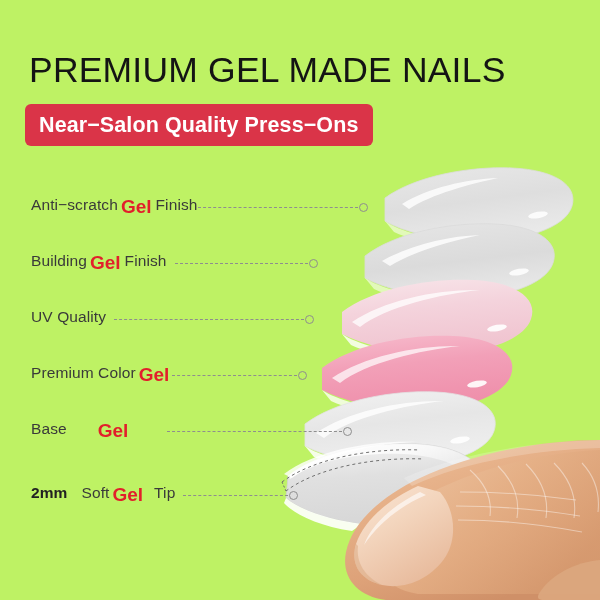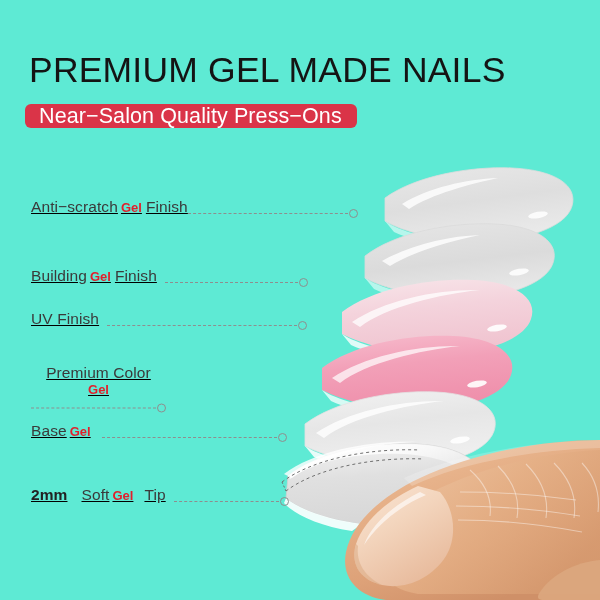--- a/index.html
+++ b/index.html
@@ -6,76 +6,74 @@
   html, body {
     margin: 0;
     padding: 0;
     background: #ffffff;
   }
   #poster {
     position: relative;
     width: 600px;
     height: 600px;
     overflow: hidden;
-    background: #5eead4;
+    background: #bef264;
     font-family: "Liberation Sans", sans-serif;
     -webkit-font-smoothing: antialiased;
   }
 
   
   .headline {
     position: absolute;
     left: 29px;
     top: 50px;
     font-size: 35.5px;
     letter-spacing: 0.2px;
     font-weight: 500;
     color: #141414;
     white-space: nowrap;
   }
   .subbadge {
     position: absolute;
     left: 25px;
     top: 104px;
-    height: 24px;
+    height: 42px;
     padding: 0 15px 0 14px;
     display: flex;
     align-items: center;
     background: #da3448;
     border-radius: 6px;
     color: #ffffff;
     font-size: 21.5px;
-    font-weight: 400;
+    font-weight: 700;
     letter-spacing: 0.1px;
     white-space: nowrap;
     box-sizing: border-box;
   }
 
   
   .callout {
     position: absolute;
     left: 31px;
     display: flex;
-    align-items: center;
     white-space: nowrap;
     height: 22px;
-    text-decoration: underline;
   }
   .callout .txt {
     font-size: 15.5px;
     color: #3a3a3a;
     font-weight: 400;
     letter-spacing: 0.1px;
   }
   .callout .txt.b {
     font-weight: 700;
     color: #222222;
   }
   .callout .txt.gel {
-    font-size: 13px;
+    font-size: 19px;
     font-weight: 700;
     color: #e21f2b;
     padding: 0 3px;
     letter-spacing: 0px;
   }
   .leader {
     position: absolute;
     height: 10px;
     top: 50%;
     transform: translateY(-50%);
@@ -263,45 +261,45 @@
   <div id="callout-host">
       <div class="callout" style="top: 196px;">
         <span class="txt">Anti−scratch</span>
         <span class="txt gel">Gel</span>
         <span class="txt" style="margin-left: 1px;">Finish</span>
         <span class="leader" style="width: 170px; position: relative; margin-left: 0px;">
           <span class="dash"></span>
           <span class="dot"></span>
         </span>
       </div>
-      <div class="callout" style="top: 252px; margin-top: 13px;">
+      <div class="callout" style="top: 252px;">
         <span class="txt">Building</span>
         <span class="txt gel">Gel</span>
         <span class="txt" style="margin-left: 1px;">Finish</span>
         <span class="leader" style="width: 143px; position: relative; margin-left: 8px;">
           <span class="dash"></span>
           <span class="dot"></span>
         </span>
       </div>
       <div class="callout" style="top: 308px;">
-        <span class="txt">UV Finish</span>
+        <span class="txt">UV Quality</span>
         <span class="leader" style="width: 200px; position: relative; margin-left: 8px;">
           <span class="dash"></span>
           <span class="dot"></span>
         </span>
       </div>
-      <div class="callout" style="top: 364px; flex-direction: column;">
+      <div class="callout" style="top: 364px;">
         <span class="txt">Premium Color</span>
         <span class="txt gel">Gel</span>
         <span class="leader" style="width: 135px; position: relative; margin-left: 0px;">
           <span class="dash"></span>
           <span class="dot"></span>
         </span>
       </div>
-      <div class="callout" style="top: 420px;">
+      <div class="callout" style="top: 420px; gap: 28px;">
         <span class="txt">Base</span>
         <span class="txt gel">Gel</span>
         <span class="leader" style="width: 185px; position: relative; margin-left: 8px;">
           <span class="dash"></span>
           <span class="dot"></span>
         </span>
       </div>
       <div class="callout" style="top: 484px;">
         <span class="txt b">2mm</span>
         <span class="txt" style="margin-left: 14px;">Soft</span>

